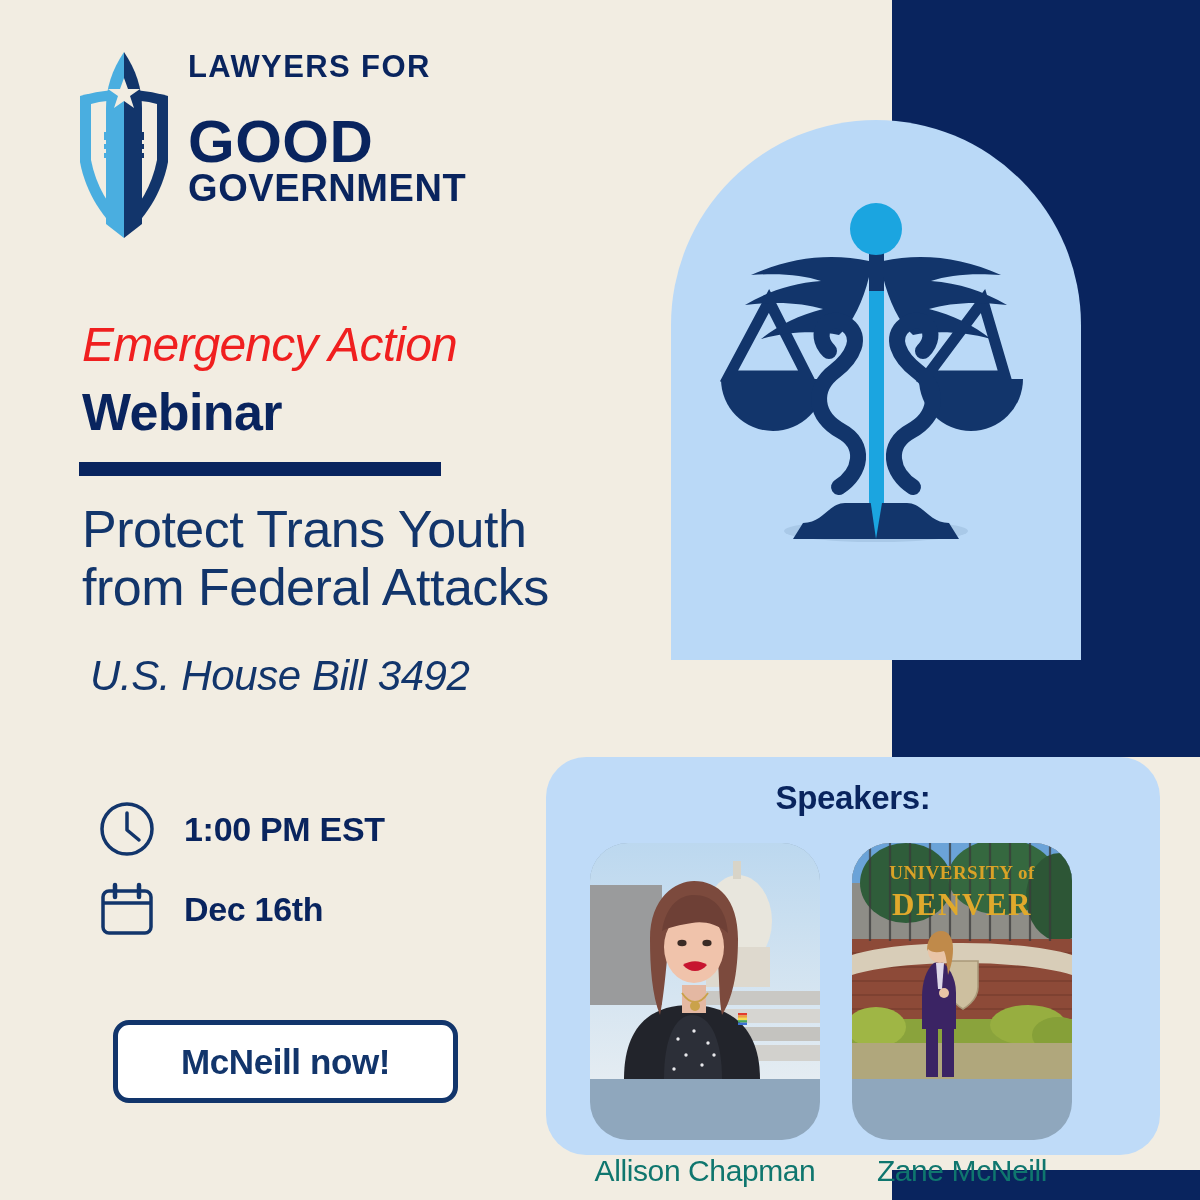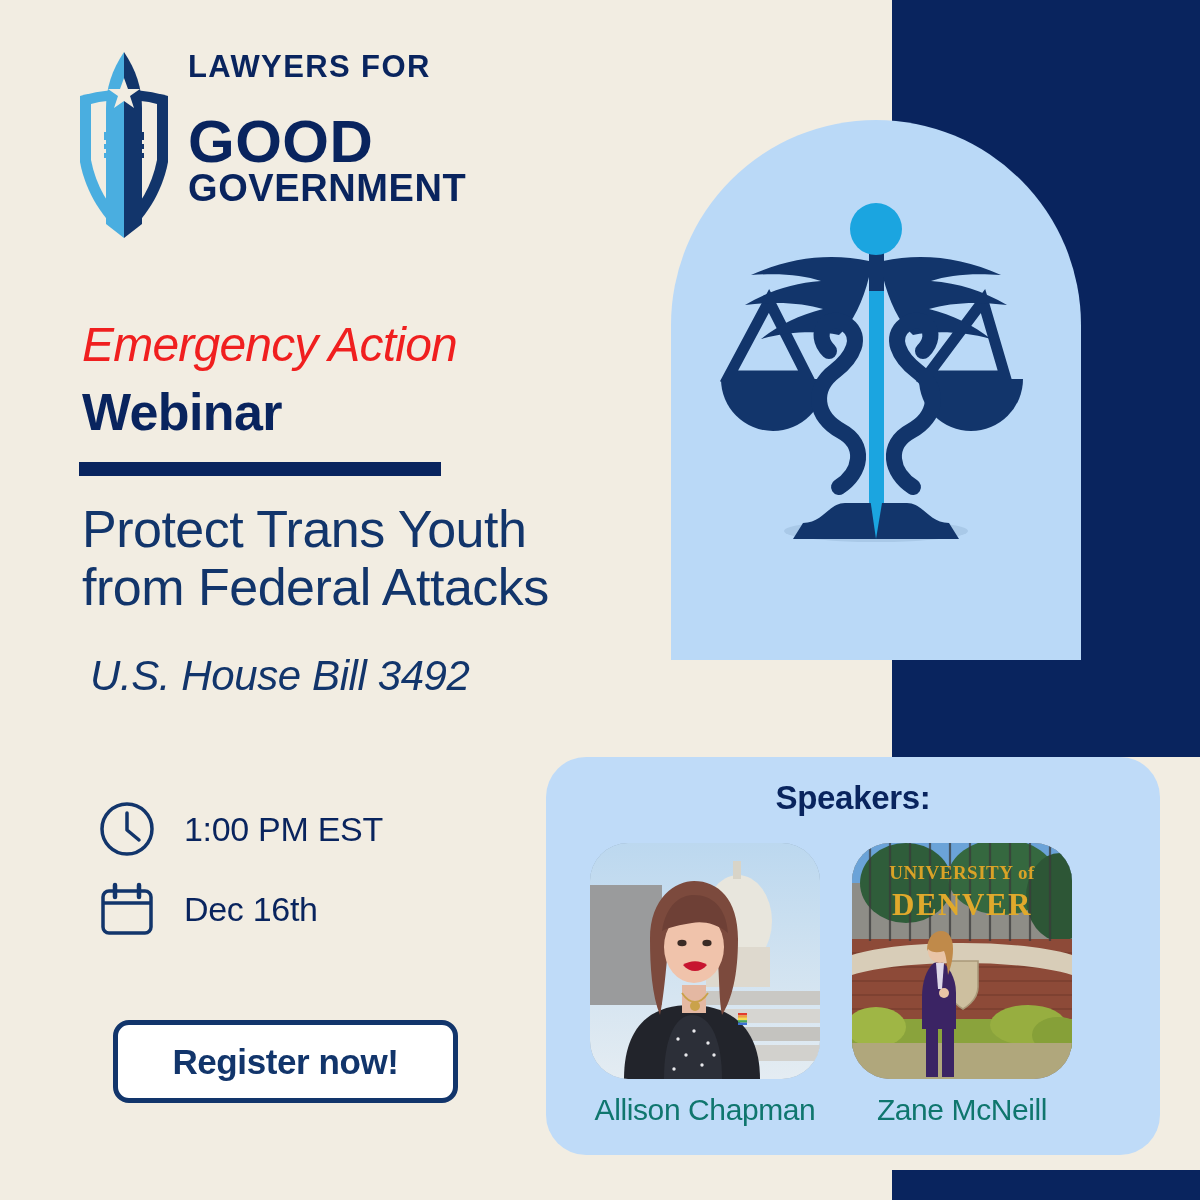--- a/index.html
+++ b/index.html
@@ -79,21 +79,21 @@
   }
 
   
   .meta { position:absolute; left:98px; top:800px; }
   .meta-row {
     display:flex; align-items:center; gap:28px;
     margin-bottom:22px;
   }
   .meta-icon { width:58px; height:58px; flex:0 0 auto; }
   .meta-label {
-    font-size:34px; font-weight:normal; color:#09245e;
+    font-size:34px; font-weight:bold; color:#09245e;
     letter-spacing:-0.3px;
   }
 
   
   .cta {
     position:absolute; left:113px; top:1020px;
     width:345px; height:83px;
     background:#ffffff;
     border:5px solid #12356b;
     border-radius:16px;
@@ -116,21 +116,21 @@
     font-size:33px; font-weight:bold; color:#09245e;
     letter-spacing:-0.3px;
   }
   .speaker-grid {
     position:absolute; left:44px; right:24px; top:86px;
     display:flex; gap:32px; justify-content:flex-start;
   }
   .speaker { width:230px; text-align:center; }
   .speaker.narrow { width:220px; }
   .photo {
-    width:230px; height:236px;
+    width:230px; height:297px;
     border-radius:38px;
     overflow:hidden;
     position:relative;
     background:#8fa7bd;
   }
   .photo.narrow { width:220px; }
   .photo svg { position:absolute; inset:0; }
   .speaker-name {
     margin-top:14px;
     font-size:30px; font-weight:400; color:#0f766e;
@@ -232,21 +232,21 @@
     <div class="meta-row">
       <svg class="meta-icon" viewBox="0 0 58 58">
         <rect x="5" y="11" width="48" height="42" rx="6" fill="none" stroke="#12356b" stroke-width="3.5"></rect>
         <path d="M5 23 H53" stroke="#12356b" stroke-width="3.5"></path>
         <path d="M17 5 V17 M41 5 V17" stroke="#12356b" stroke-width="4.5" stroke-linecap="round"></path>
       </svg>
       <span class="meta-label">Dec 16th</span>
     </div>
   </div>
 
-  <div class="cta">Register now!</div>
+  <div class="cta">McNeill now!</div>
 
   <div class="speakers">
     <div class="speakers-title">Speakers:</div>
     <div class="speaker-grid">
 
       <div class="speaker">
         <div class="photo">
           <svg viewBox="0 0 230 236" width="230" height="236">
             <defs>
               <linearGradient id="sky1" x1="0" y1="0" x2="0" y2="1">

